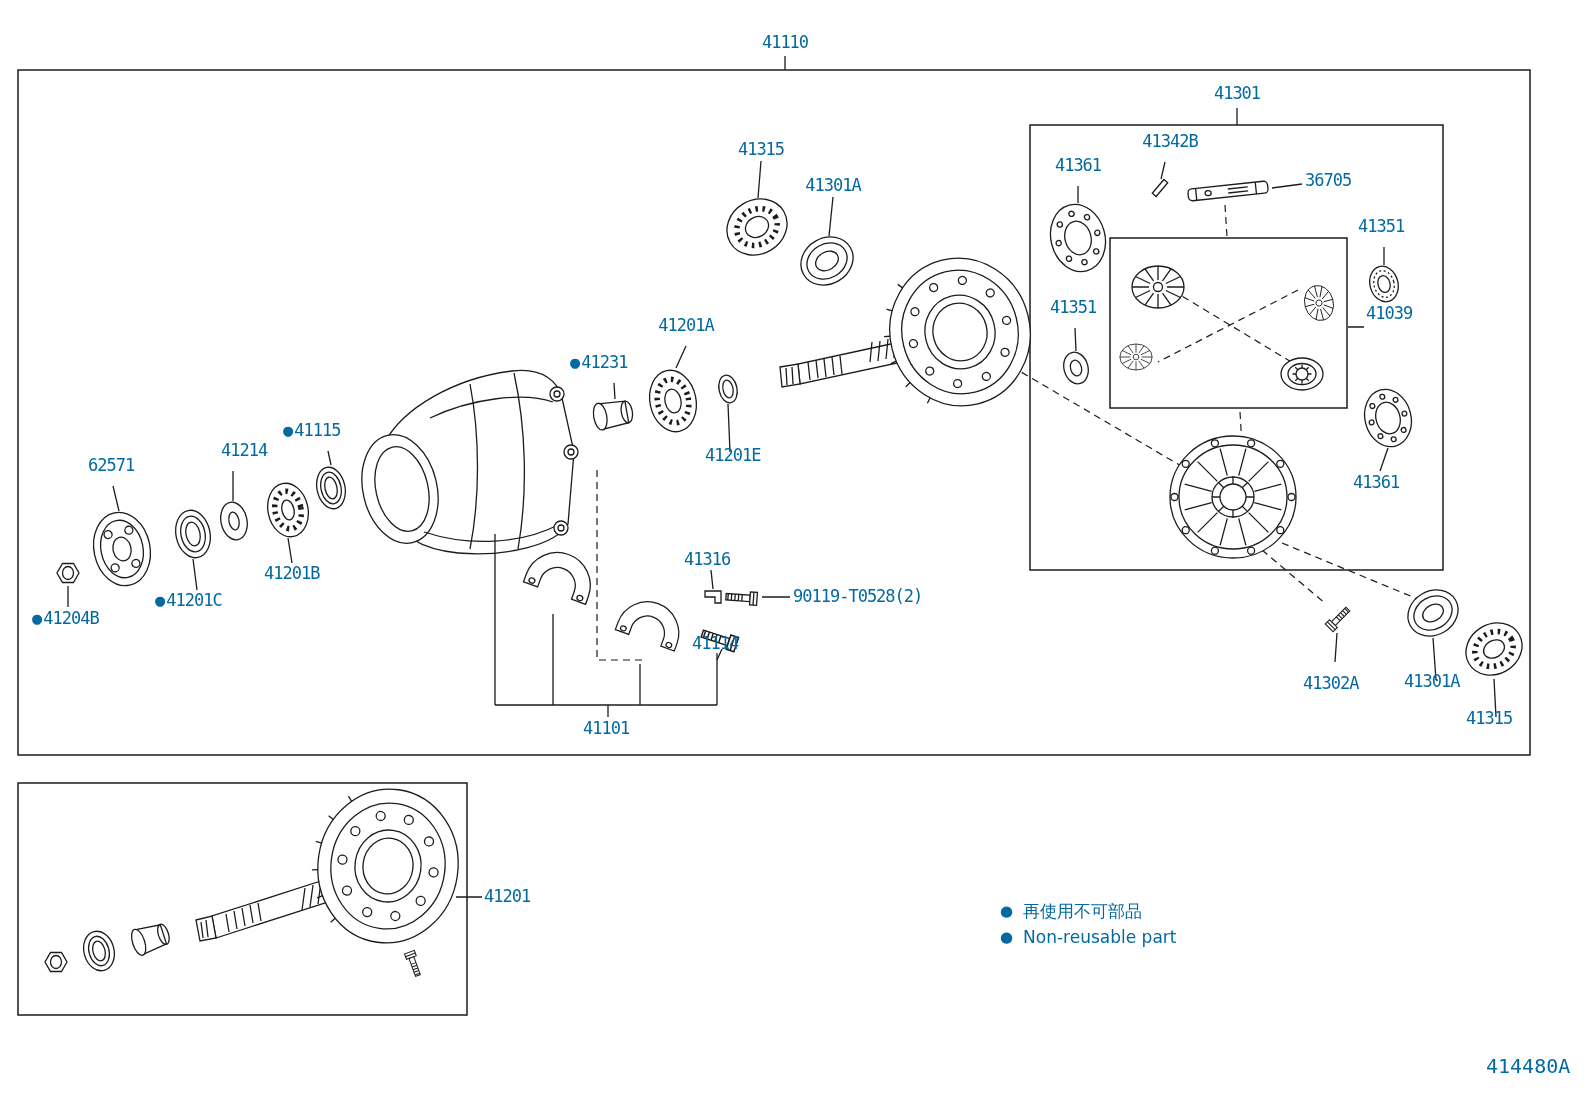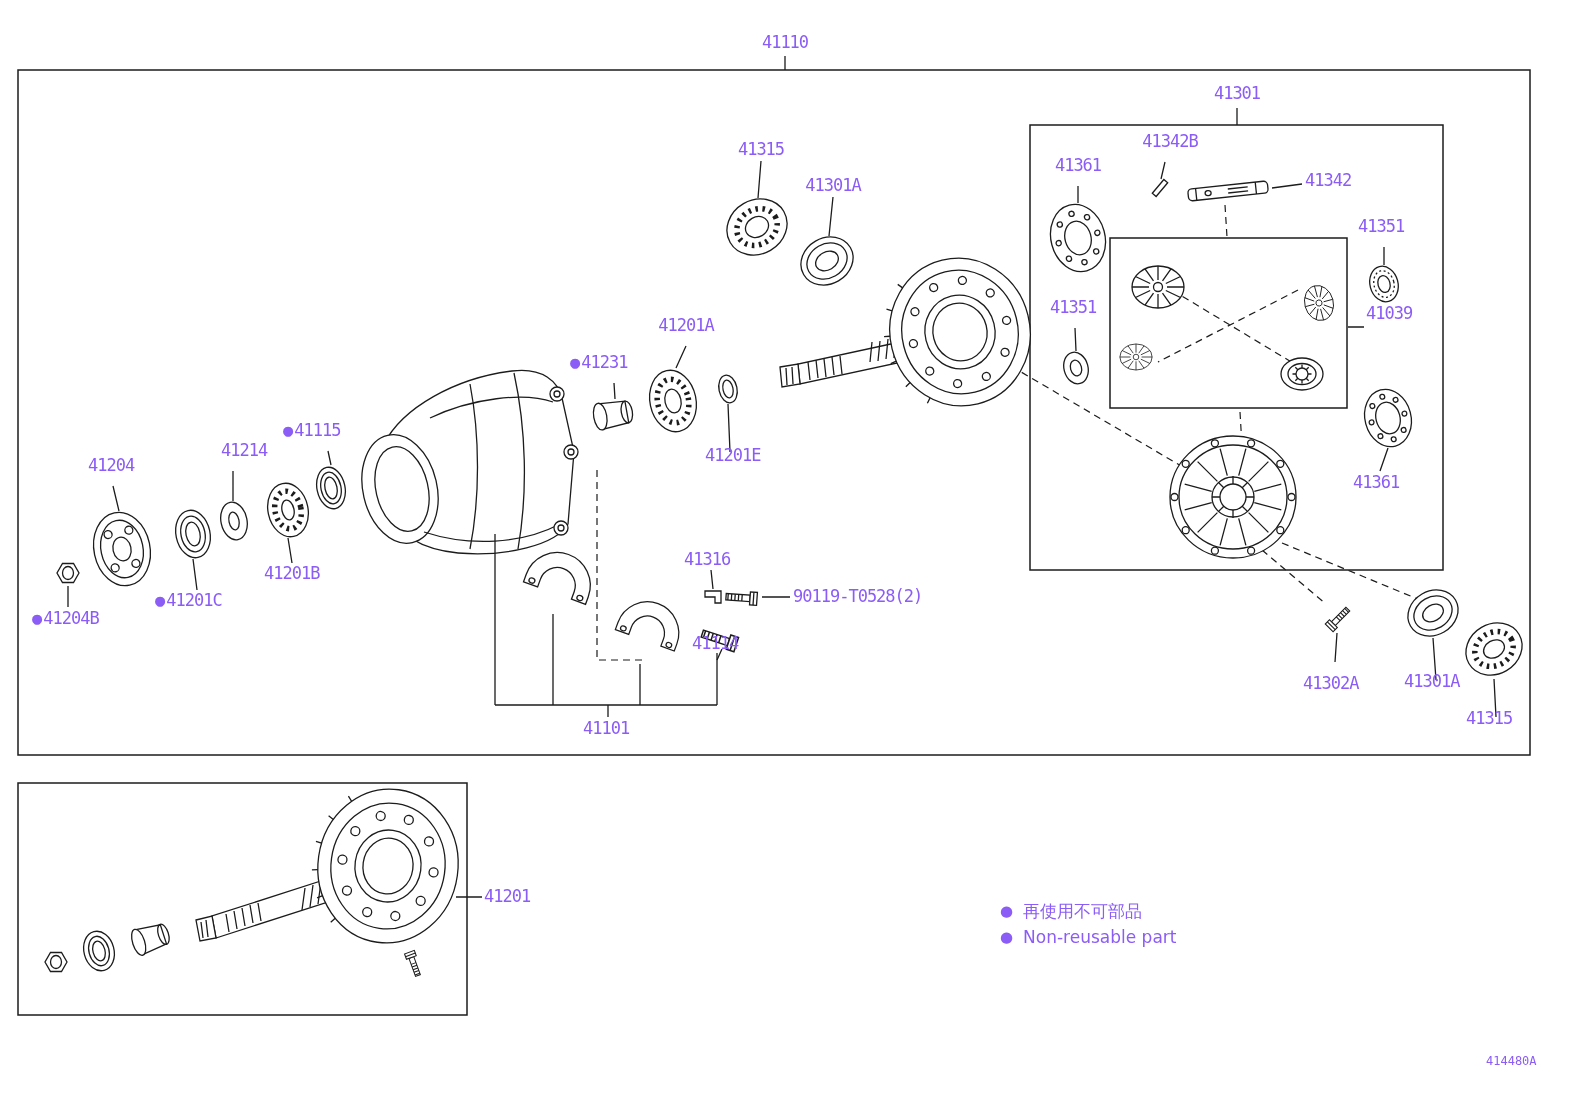--- a/index.html
+++ b/index.html
@@ -1,31 +1,31 @@
 <!DOCTYPE html>
 <html><head>
 <meta charset="utf-8">
 <style>
   html,body{margin:0;padding:0;background:#fff;}
   .stage{position:relative;width:1592px;height:1099px;background:#fff;overflow:hidden;
-         font-family:"DejaVu Sans Mono", monospace;color:#8b5cf6;}
+         font-family:"DejaVu Sans Mono", monospace;color:#0369a1;}
   svg{position:absolute;left:0;top:0;}
   .s {fill:none;stroke:#1c1c1c;stroke-width:1.3;}
   .sf{fill:#ffffff;stroke:#1c1c1c;stroke-width:1.3;}
   .d {fill:none;stroke:#1c1c1c;stroke-width:1.2;stroke-dasharray:7 5;}
   .cage{fill:none;stroke:#1c1c1c;stroke-width:5.5;stroke-dasharray:2.5 4.5;}
   .box{fill:none;stroke:#1c1c1c;stroke-width:1.5;}
   .lbl{position:absolute;font-size:17px;line-height:19px;white-space:nowrap;letter-spacing:-1px;}
   .lbl.center{transform:translateX(-50%);}
   .lbl .blt{margin-right:2px;}
   .legend{position:absolute;left:1000px;top:898px;font-size:17px;line-height:26px;
           font-family:"DejaVu Sans", sans-serif;}
   .legend .row{display:flex;align-items:center;gap:10px;}
   .legend .dot{font-size:15px;}
-  .code{position:absolute;left:1486px;top:1054px;font-size:12px;letter-spacing:0;}
+  .code{position:absolute;left:1486px;top:1054px;font-size:20px;letter-spacing:0;}
 </style>
 </head>
 <body>
 
 <div class="stage">
 
 <svg width="1592" height="1099" viewBox="0 0 1592 1099">
   <defs>
     <g id="bgear">
       <ellipse class="sf" rx="26" ry="21"></ellipse>
@@ -310,29 +310,29 @@
   </g>
 </svg>
 
 <div>
   <div class="lbl center" style="left:785px;top:33px"><span>41110</span></div>
   <div class="lbl center" style="left:1237px;top:84px"><span>41301</span></div>
   <div class="lbl center" style="left:761px;top:140px"><span>41315</span></div>
   <div class="lbl center" style="left:833px;top:176px"><span>41301A</span></div>
   <div class="lbl center" style="left:1170px;top:132px"><span>41342B</span></div>
   <div class="lbl center" style="left:1078px;top:156px"><span>41361</span></div>
-  <div class="lbl" style="left:1305px;top:171px"><span>41342</span></div>
+  <div class="lbl" style="left:1305px;top:171px"><span>36705</span></div>
   <div class="lbl" style="left:1358px;top:217px"><span>41351</span></div>
   <div class="lbl" style="left:1050px;top:298px"><span>41351</span></div>
   <div class="lbl" style="left:1366px;top:304px"><span>41039</span></div>
   <div class="lbl center" style="left:686px;top:316px"><span>41201A</span></div>
   <div class="lbl" style="left:570px;top:353px"><span class="blt">●</span><span>41231</span></div>
   <div class="lbl" style="left:283px;top:421px"><span class="blt">●</span><span>41115</span></div>
   <div class="lbl" style="left:221px;top:441px"><span>41214</span></div>
-  <div class="lbl" style="left:88px;top:456px"><span>41204</span></div>
+  <div class="lbl" style="left:88px;top:456px"><span>62571</span></div>
   <div class="lbl" style="left:264px;top:564px"><span>41201B</span></div>
   <div class="lbl" style="left:155px;top:591px"><span class="blt">●</span><span>41201C</span></div>
   <div class="lbl" style="left:32px;top:609px"><span class="blt">●</span><span>41204B</span></div>
   <div class="lbl" style="left:705px;top:446px"><span>41201E</span></div>
   <div class="lbl" style="left:684px;top:550px"><span>41316</span></div>
   <div class="lbl" style="left:793px;top:587px"><span>90119-T0528(2)</span></div>
   <div class="lbl" style="left:692px;top:634px"><span>41114</span></div>
   <div class="lbl" style="left:583px;top:719px"><span>41101</span></div>
   <div class="lbl" style="left:1353px;top:473px"><span>41361</span></div>
   <div class="lbl" style="left:1303px;top:674px"><span>41302A</span></div>

